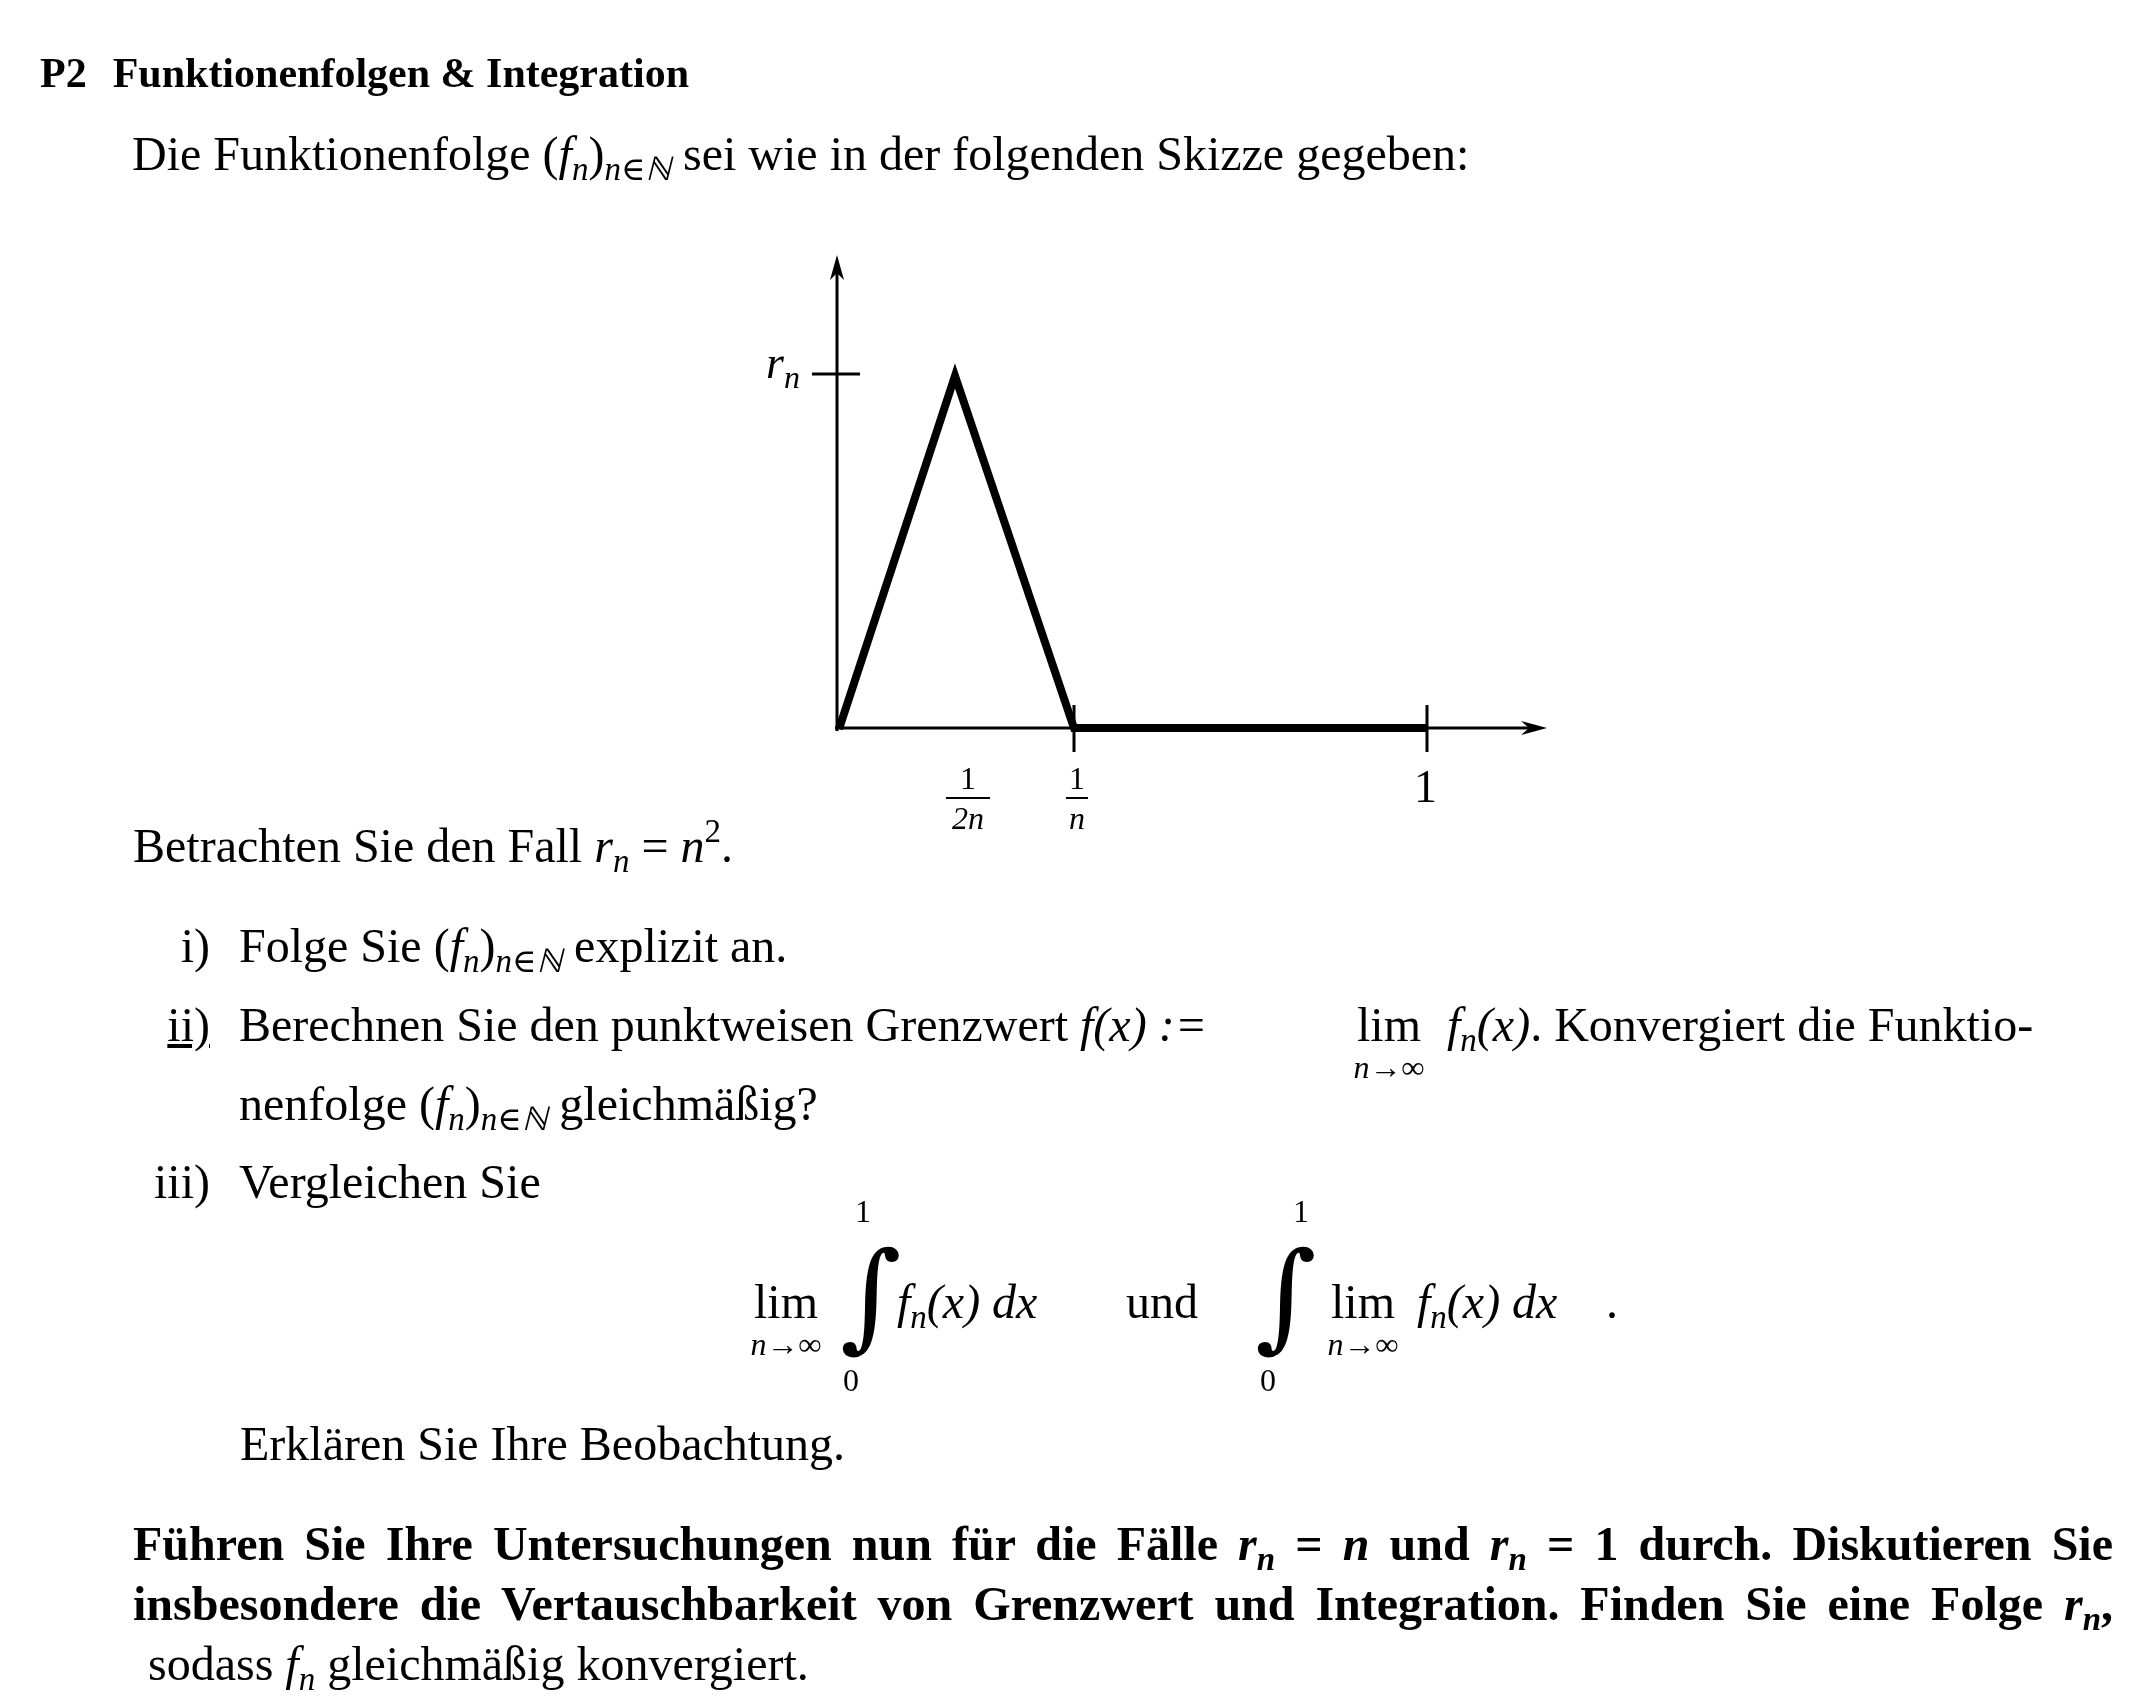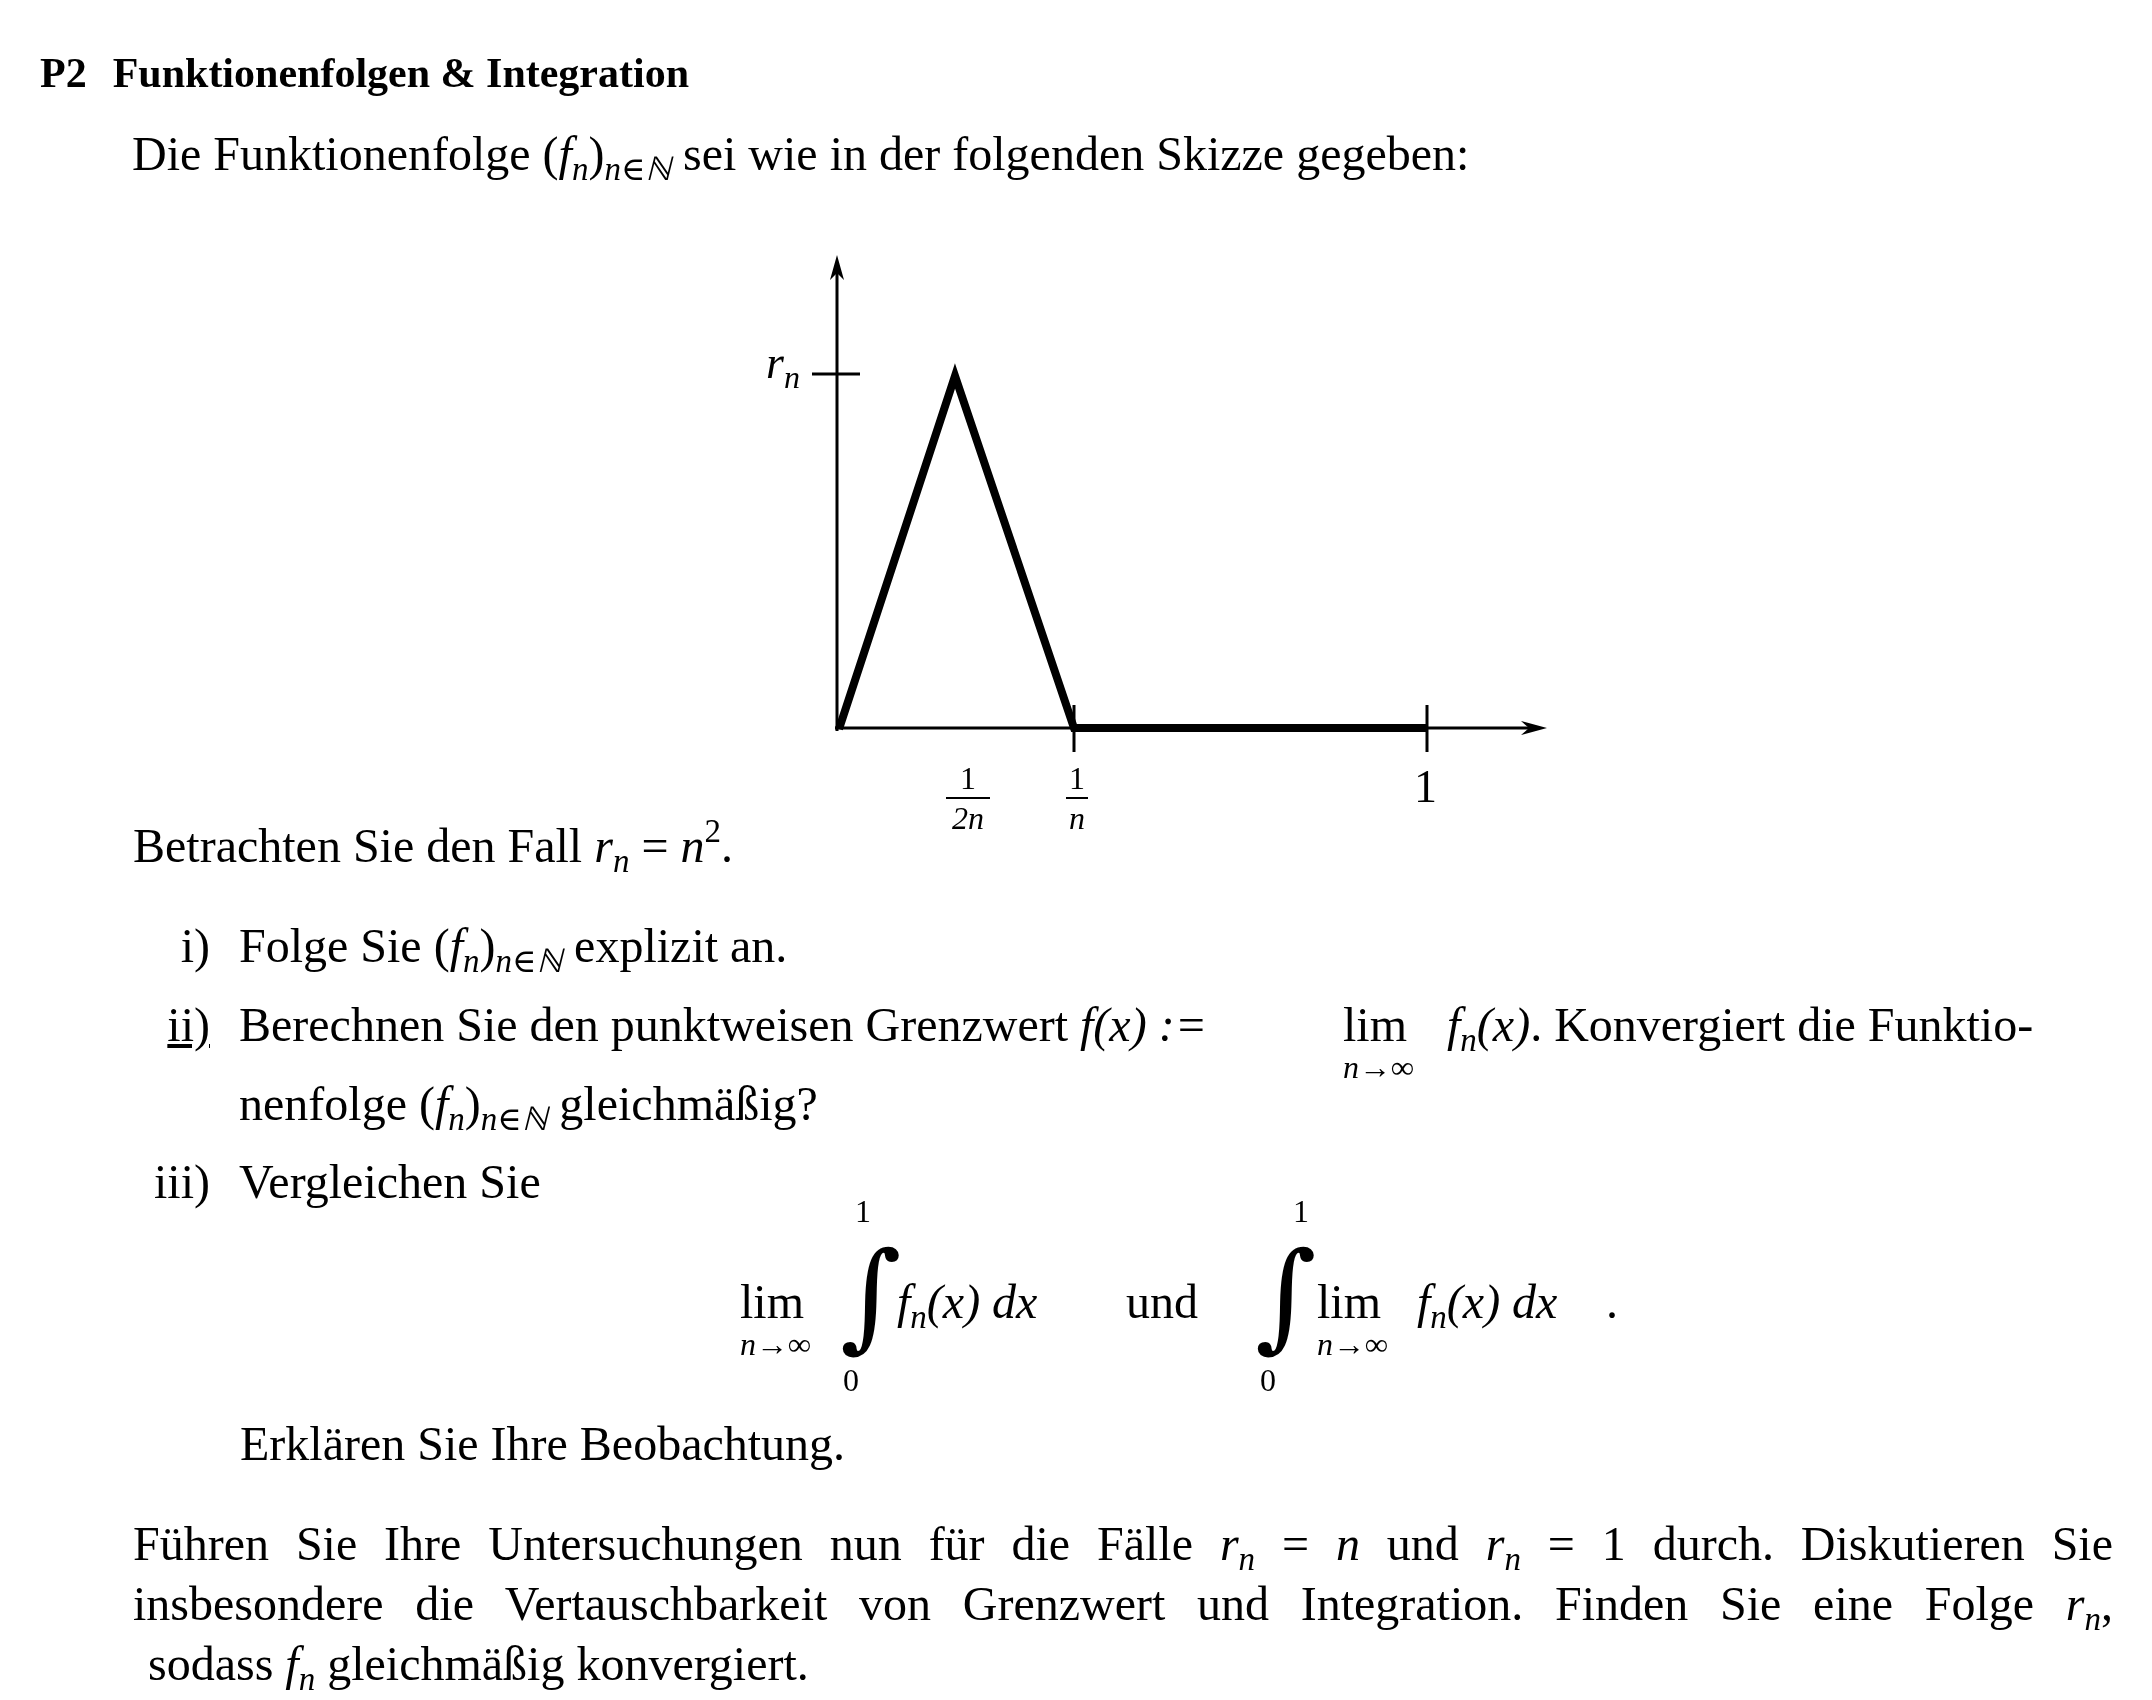--- a/index.html
+++ b/index.html
@@ -4,27 +4,27 @@
 <style>
   html, body { margin:0; padding:0; background:#ffffff; }
   body { width:2152px; height:1700px; position:relative; overflow:hidden;
          font-family:"Liberation Serif","DejaVu Serif",serif; color:#000; }
   .abs { position:absolute; white-space:nowrap; line-height:1; }
   .txt { font-size:48px; }
   .title { font-size:42px; font-weight:bold; }
   .m { font-style:italic; }
   .sub { font-size:33px; position:relative; top:10px; }
   .sup { font-size:33px; position:relative; top:-20px; }
-  .just { text-align:justify; text-align-last:justify; white-space:normal; }
+  .just { text-align:justify; text-align-last:justify; white-space:normal;font-weight:bold; }
   .small { font-size:32px; }
   .frac { position:absolute; text-align:center; font-size:32px; line-height:1; }
   .frac .num { display:block; padding-bottom:3px; }
   .frac .bar { display:block; height:2px; background:#000; margin:0 auto; }
   .frac .den { display:block; padding-top:3px; font-style:italic; }
-  .limblock { position:absolute; text-align:left; line-height:1; }
+  .limblock { position:absolute; text-align:center; line-height:1; }
   .limblock .lim { font-size:48px; display:block; }
   .limblock .under { font-size:32px; font-style:italic; display:block; margin-top:2px; }
   .intsign { position:absolute; font-size:118px; line-height:1; font-family:"DejaVu Serif",serif; }
   .lbl { position:absolute; text-align:right; }
 </style>
 </head>
 <body>
 
 <div class="abs title" style="left:40px; top:52px;">
   <span>P2</span><span style="display:inline-block;width:26px;"></span><span>Funktionenfolgen &amp; Integration</span>

